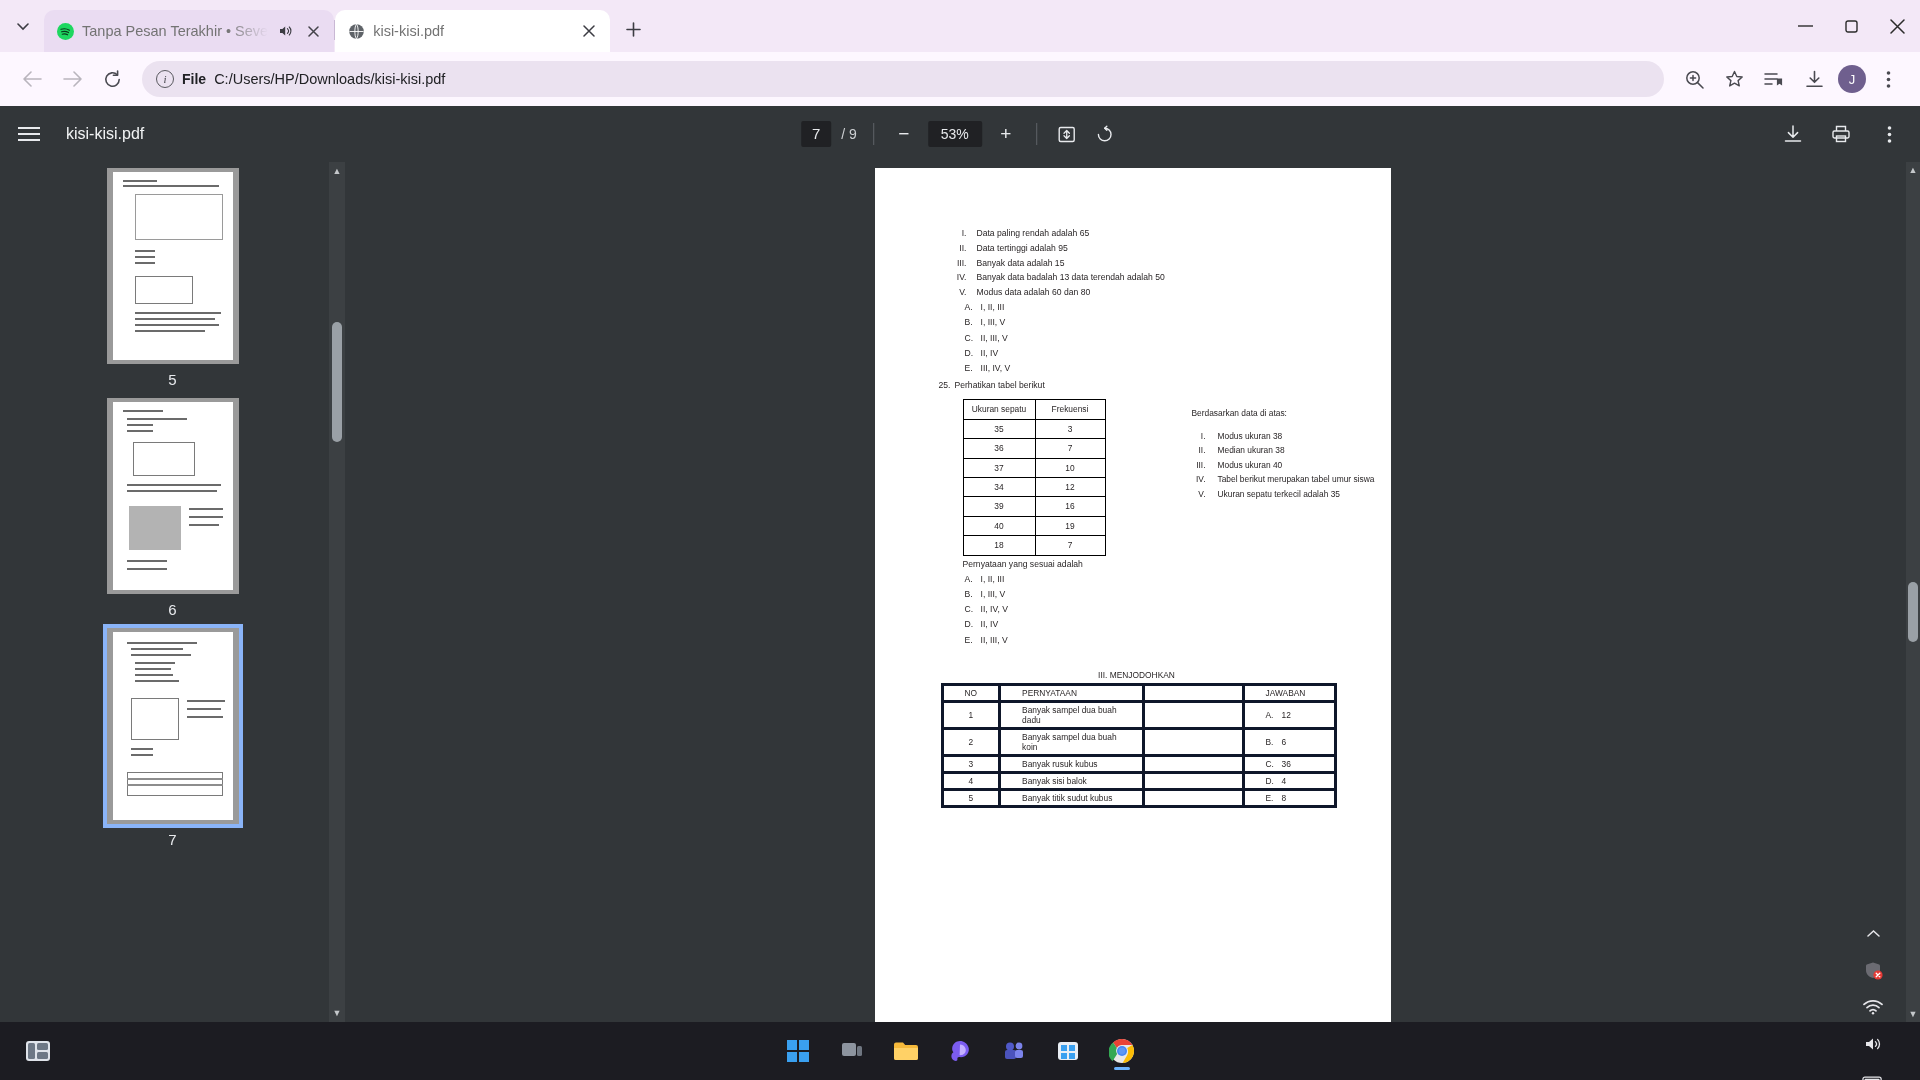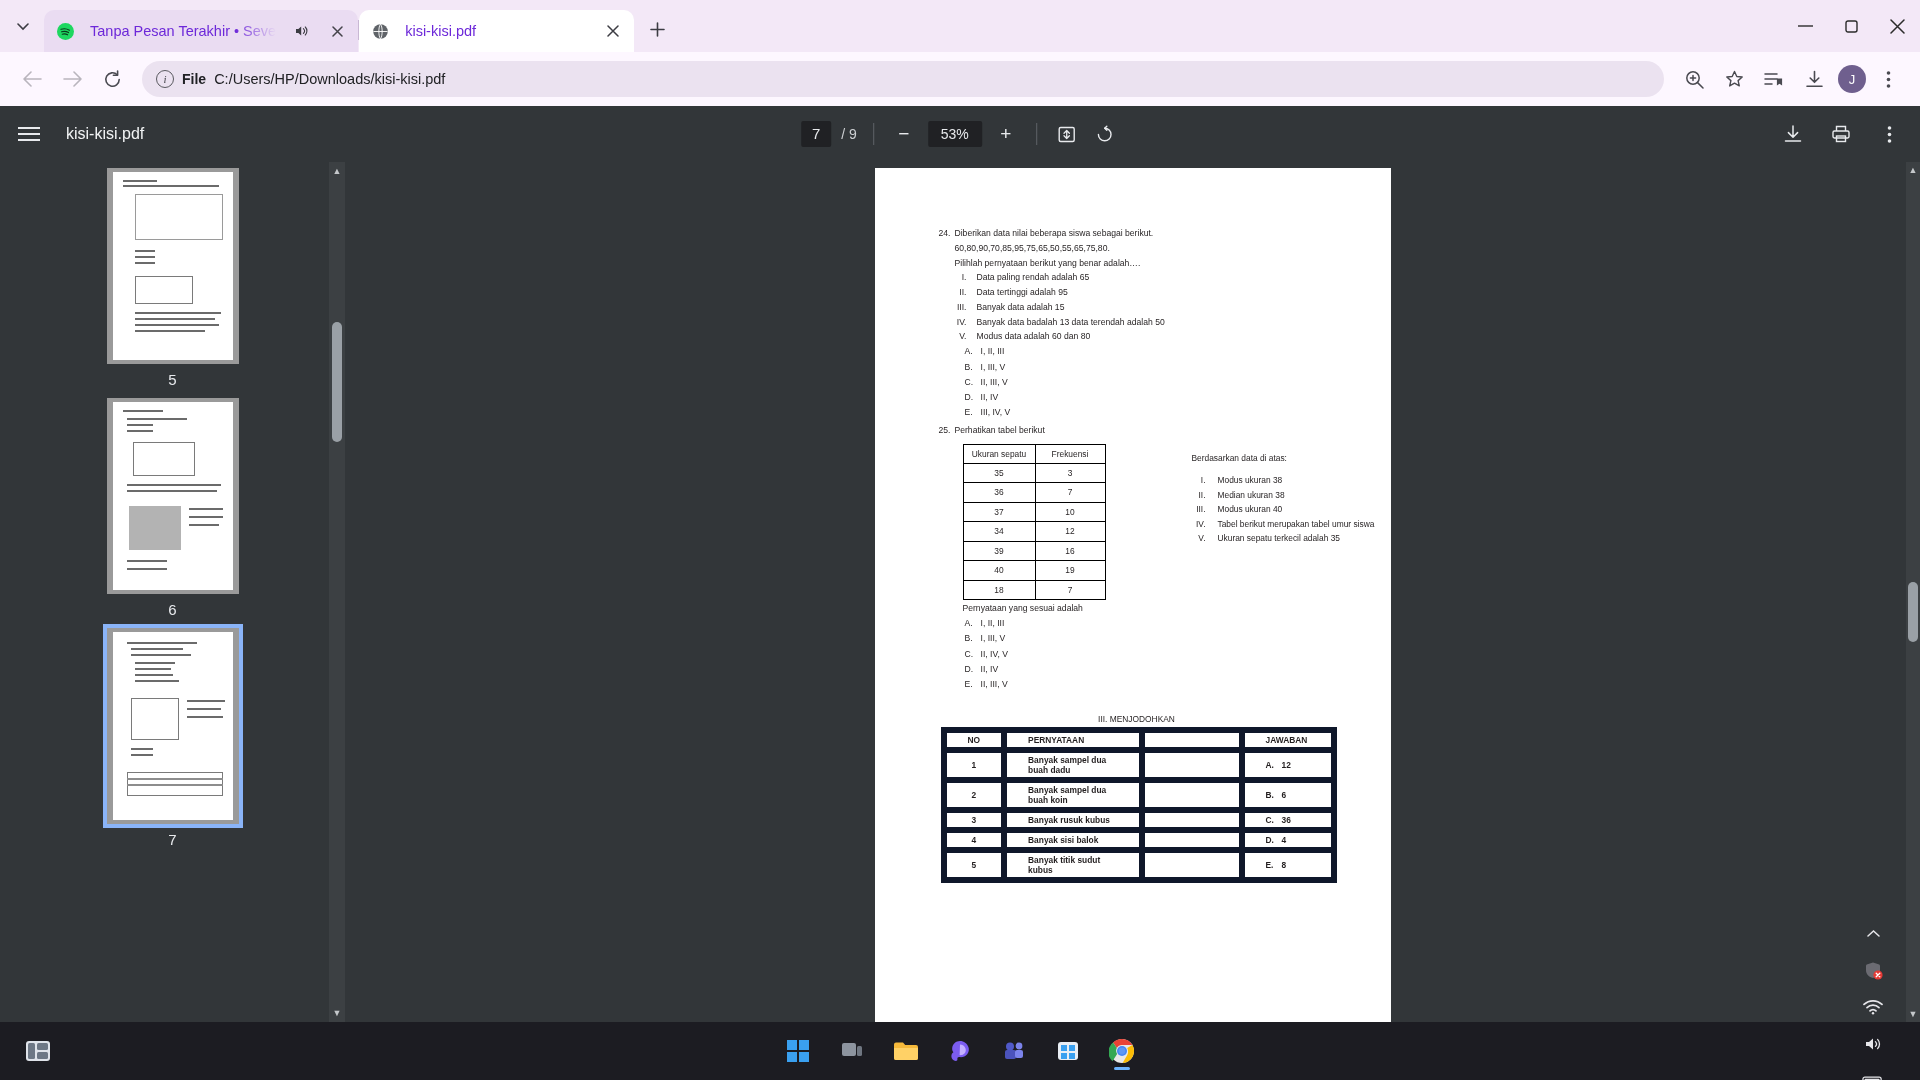--- a/index.html
+++ b/index.html
@@ -13,23 +13,23 @@
   .tabstrip{
     height:52px; background:#f3e8f7; display:flex; align-items:flex-end;
     padding-left:6px; position:relative;
   }
   .tab-listbtn{
     width:34px;height:34px;margin-bottom:8px;margin-right:4px;
     display:flex;align-items:center;justify-content:center;
     border-radius:6px;color:#3c3c43;font-size:13px;
   }
   .tab{
-    height:42px; display:flex; align-items:center; gap:16px;
+    height:42px; display:flex; align-items:center; gap:8px;
     padding:0 10px 0 12px; border-radius:10px 10px 0 0;
-    font-size:15px; color:#6d28d9; position:relative;
+    font-size:15px; color:#737373; position:relative;
     max-width:330px; min-width:200px;
   }
   .tab.inactive{ background:#eadcf2; }
   .tab.active{ background:#ffffff; }
   .tab-sep{ width:1px;height:20px;background:#c9b8d4;margin-bottom:12px; }
   .tab-fav{ width:18px;height:18px;flex:0 0 18px; display:flex;align-items:center;justify-content:center;}
   .tab-title{
     flex:1 1 auto; white-space:nowrap; overflow:hidden;
     font-size:14.5px;
   }
@@ -170,21 +170,21 @@
   }
   .rb-title{ margin-bottom:8px; }
   .rb-row{ display:flex; }
   .rb-row .rn{ width:26px;flex:0 0 26px;text-align:right;padding-right:12px; }
 
   .match-title{ text-align:center;font-size:8.4px;margin:0 0 3px 0; }
   table.match{
     border-collapse:collapse;width:396px;margin-left:2px;
   }
   table.match td,table.match th{
-    border:6px solid #0f172a;font-size:8.4px;font-weight:bold;
+    border:3px solid #0f172a;font-size:8.4px;font-weight:normal;
     padding:2px 21px;text-align:left;
   }
   table.match .cno{ width:22px;text-align:center; }
   table.match .cmid{ width:100px; }
   table.match .cans{ width:92px; }
   table.match .ansletter{ display:inline-block;width:16px; }
 
   .pscroll{
     position:absolute;right:0;top:0;bottom:0;width:14px;background:#3c4043;
   }
@@ -474,28 +474,20 @@
       <div class="thumbbar"></div>
       <div class="arrow bot">▼</div>
     </div>
   </div>
 
   <div class="pagearea">
     <div class="page">
       <div class="pg-inner">
 
         <div class="q">
-          <div class="q-row">
-            <div class="q-num">24.</div>
-            <div class="q-body">
-              <div>Diberikan data nilai beberapa siswa sebagai berikut.</div>
-              <div>60,80,90,70,85,95,75,65,50,55,65,75,80.</div>
-              <div>Pilihlah pernyataan berikut yang benar adalah….</div>
-            </div>
-          </div>
           <div class="roman-list">
             <div class="roman-row">
               <span class="rn">I.</span>
               <span>Data paling rendah adalah 65</span>
             </div>
             <div class="roman-row">
               <span class="rn">II.</span>
               <span>Data tertinggi adalah 95</span>
             </div>
             <div class="roman-row">

